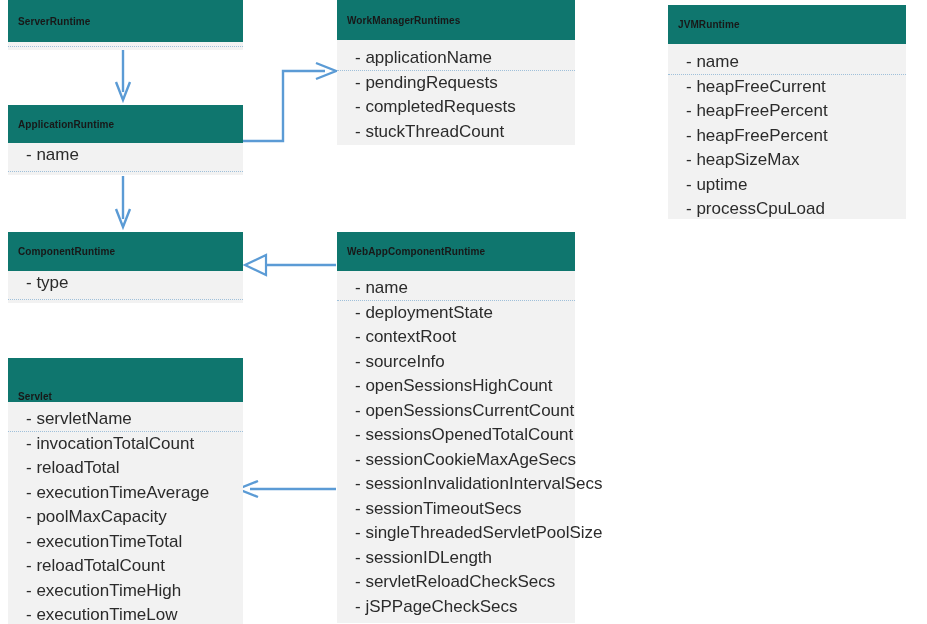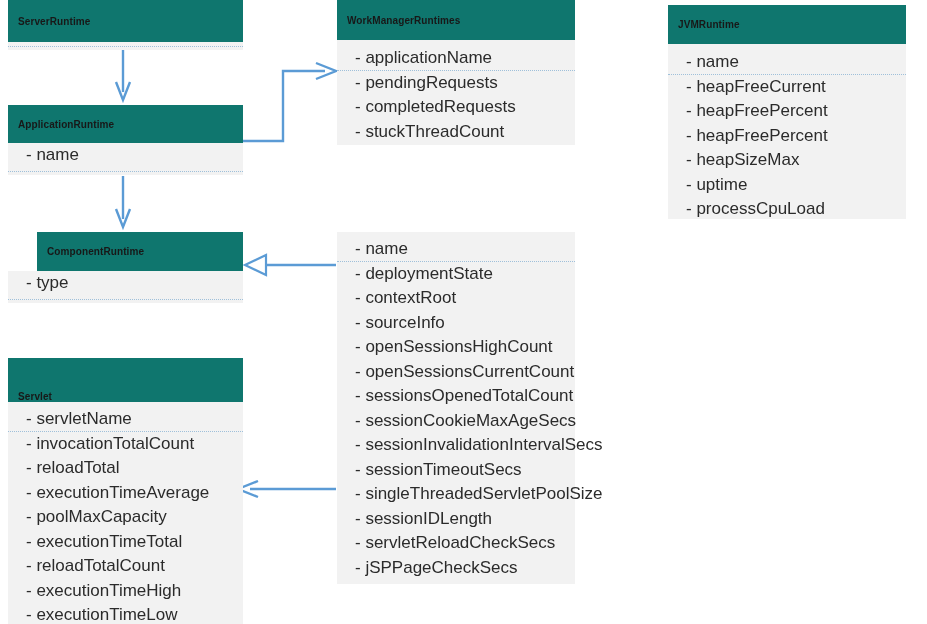--- a/index.html
+++ b/index.html
@@ -138,29 +138,32 @@
       <div class="uml-attr">- heapFreeCurrent</div>
       <div class="uml-attr">- heapFreePercent</div>
       <div class="uml-attr">- heapFreePercent</div>
       <div class="uml-attr">- heapSizeMax</div>
       <div class="uml-attr">- uptime</div>
       <div class="uml-attr">- processCpuLoad</div>
     </div>
   </div>
 
   <div class="uml-class" style="left:8px; top:232px; width:235px;">
-    <div class="uml-header" style="height:39px;margin-left:29px;">
+    <div class="uml-header" style="height:39px;">
       <span>ComponentRuntime</span>
     </div>
     <div class="uml-body endline" style="height:32px;">
       <div class="uml-attr">- type</div>
     </div>
   </div>
 
   <div class="uml-class" style="left:337px; top:232px; width:238px;">
+    <div class="uml-header" style="height:39px;">
+      <span>WebAppComponentRuntime</span>
+    </div>
     <div class="uml-body" style="height:352px; padding-top:5px;">
       <div class="uml-attr sep">- name</div>
       <div class="uml-attr">- deploymentState</div>
       <div class="uml-attr">- contextRoot</div>
       <div class="uml-attr">- sourceInfo</div>
       <div class="uml-attr">- openSessionsHighCount</div>
       <div class="uml-attr">- openSessionsCurrentCount</div>
       <div class="uml-attr">- sessionsOpenedTotalCount</div>
       <div class="uml-attr">- sessionCookieMaxAgeSecs</div>
       <div class="uml-attr">- sessionInvalidationIntervalSecs</div>

